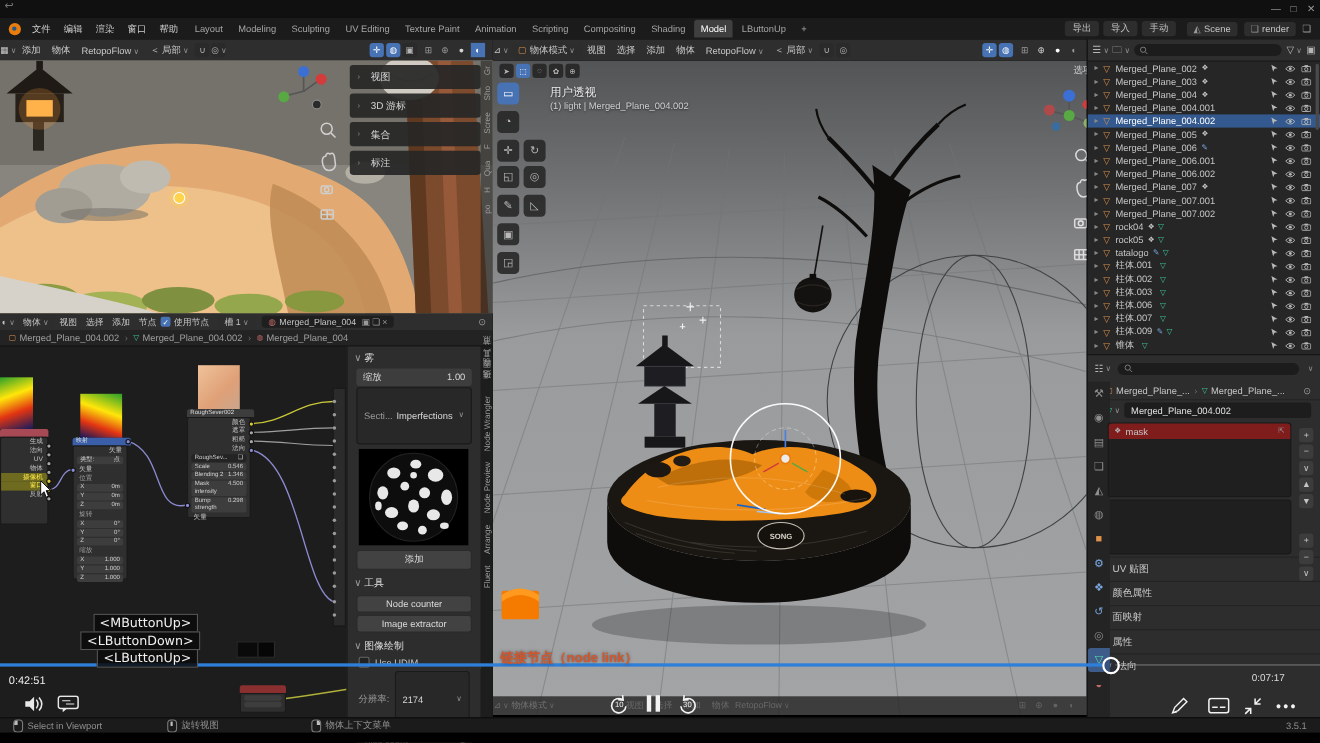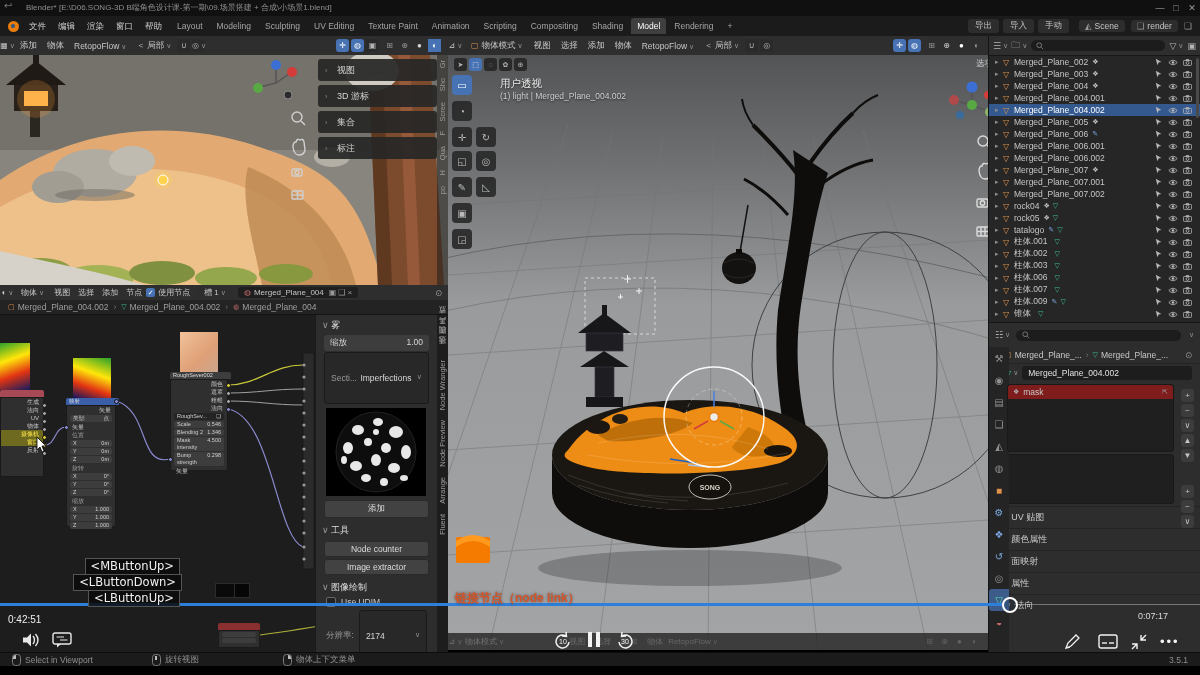--- a/index.html
+++ b/index.html
@@ -113,21 +113,20 @@
   
   .g{display:inline-flex;align-items:center;justify-content:center;}
 </style>
 </head>
 <body>
 
 <div id="root">
 
   <div class="abs row" id="titlebar">
     <span class="abs" id="backarrow">↩</span>
-    <span class="tt">Blender* [E:\D06.SONG-3D B端角色设计课-第一期\09.场景搭建 + 合成\小场景1.blend]</span>
     <span style="flex:1"></span>
     <span class="winbtn">—</span>
     <span class="winbtn">□</span>
     <span class="winbtn">✕</span>
   </div>
 
   <div class="abs row" id="topbar">
     <span id="blogo"></span>
     <span class="row">
         <span class="menu">文件</span>
@@ -140,21 +139,21 @@
         <span class="wstab">Layout</span>
         <span class="wstab">Modeling</span>
         <span class="wstab">Sculpting</span>
         <span class="wstab">UV Editing</span>
         <span class="wstab">Texture Paint</span>
         <span class="wstab">Animation</span>
         <span class="wstab">Scripting</span>
         <span class="wstab">Compositing</span>
         <span class="wstab">Shading</span>
         <span class="wstab on">Model</span>
-        <span class="wstab">Rendering</span>
+        <span class="wstab">LButtonUp</span>
         <span class="wstab">+</span>
       </span>
     <span style="flex:1"></span>
     <span class="row">
         <span class="tb-act">导出</span>
         <span class="tb-act">导入</span>
         <span class="tb-act">手动</span>
       </span>
     <span class="pill row" style="margin-left:10px">
       <span class="g" style="color:#9a9a9a;margin-right:3px">◭</span>

